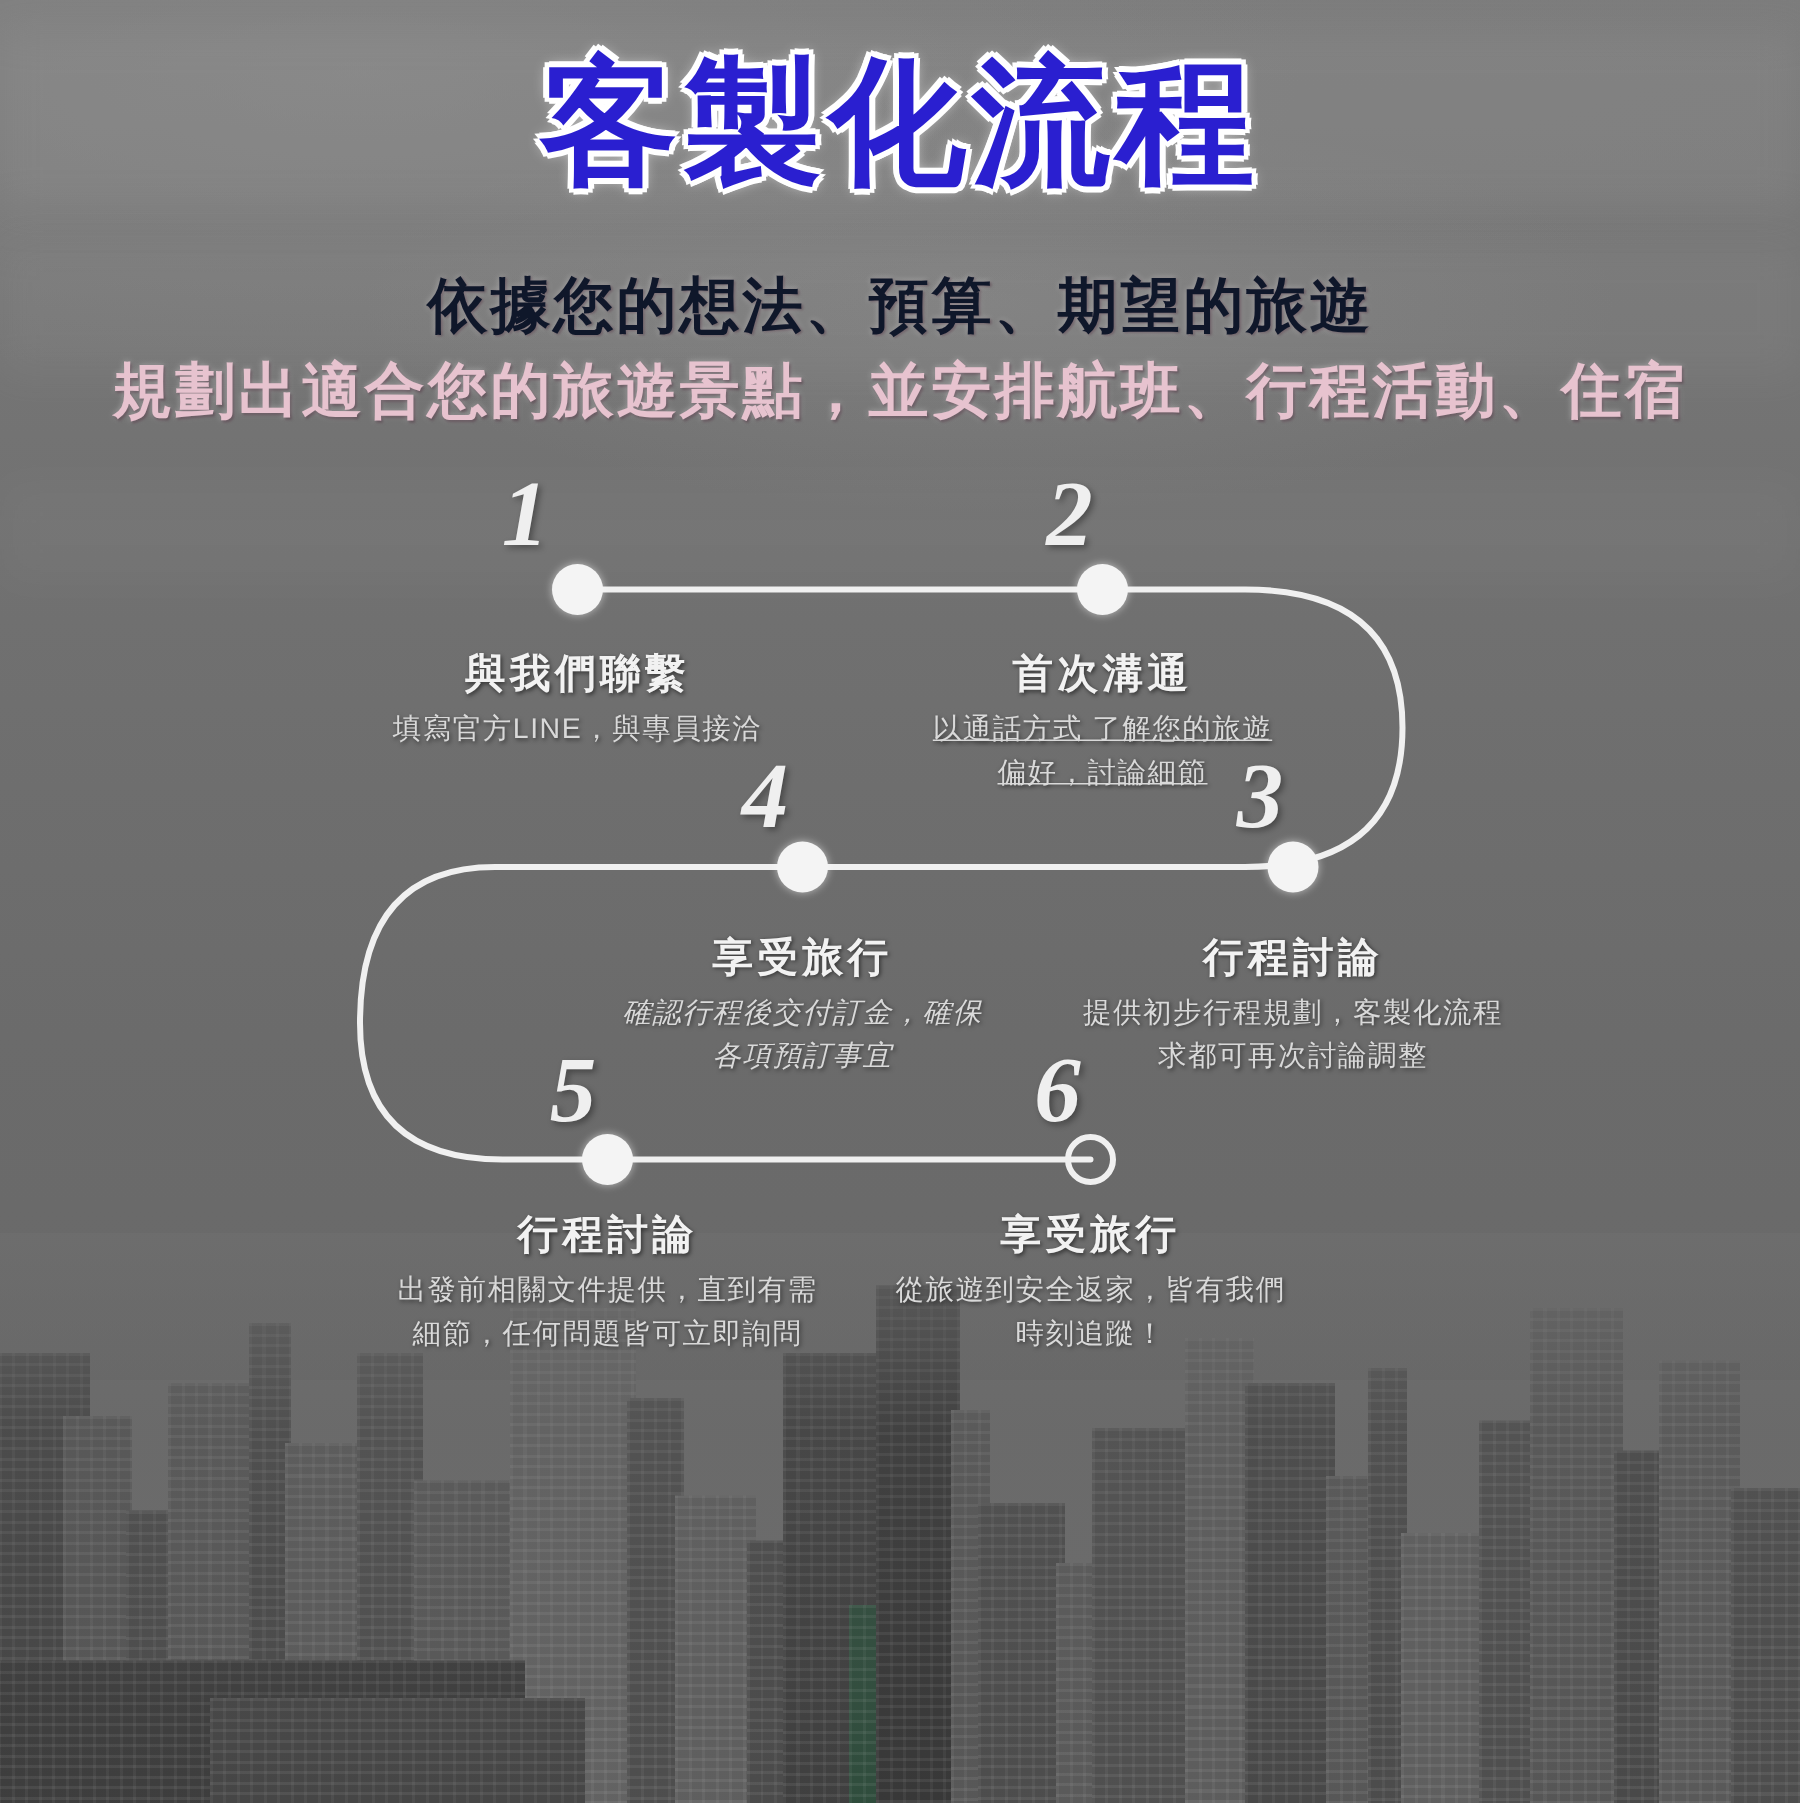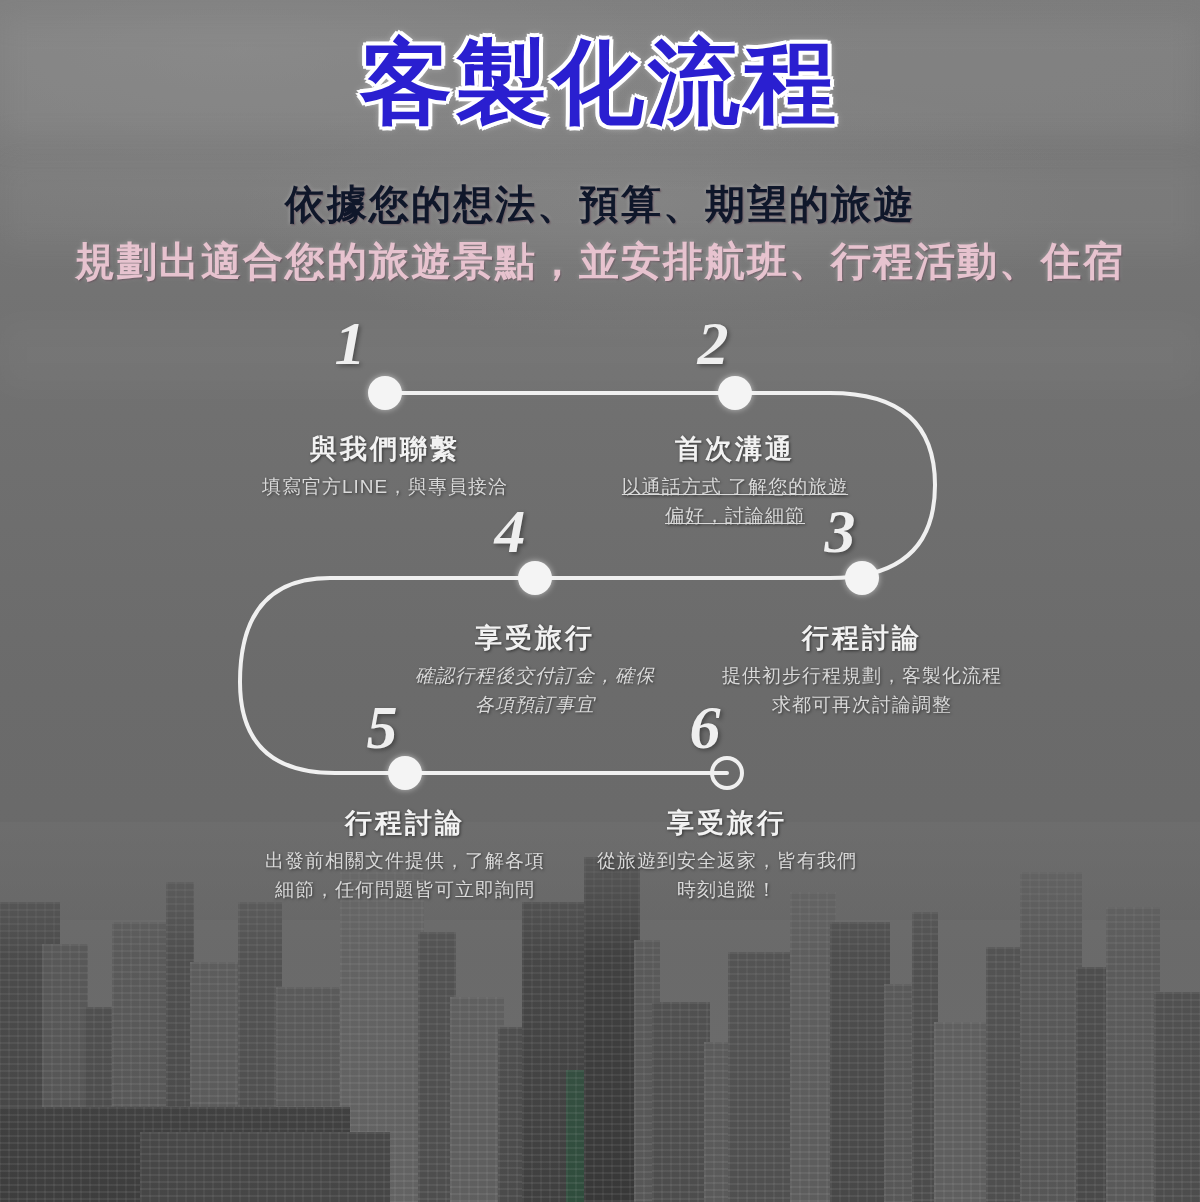--- a/index.html
+++ b/index.html
@@ -197,21 +197,21 @@
 
     <div class="step-num" style="left:510px; top:262px;">4</div>
     <div class="node" style="left:535px; top:278px;"></div>
     <div class="step-title" style="left:535px; top:320px;">享受旅行</div>
     <div class="step-desc" style="left:535px; top:361px; width:310px;font-style:italic;">確認行程後交付訂金，確保
 各項預訂事宜</div>
 
     <div class="step-num" style="left:382px; top:458px;">5</div>
     <div class="node" style="left:405px; top:473px;"></div>
     <div class="step-title" style="left:405px; top:505px;">行程討論</div>
-    <div class="step-desc" style="left:405px; top:546px; width:330px;">出發前相關文件提供，了解各項
+    <div class="step-desc" style="left:405px; top:546px; width:330px;">出發前相關文件提供，直到有需
 細節，任何問題皆可立即詢問</div>
 
     <div class="step-num" style="left:705px; top:458px;">6</div>
     <div class="node hollow" style="left:727px; top:473px;"></div>
     <div class="step-title" style="left:727px; top:505px;">享受旅行</div>
     <div class="step-desc" style="left:727px; top:546px; width:320px;">從旅遊到安全返家，皆有我們
 時刻追蹤！</div>
 
   </div>
 </div>

